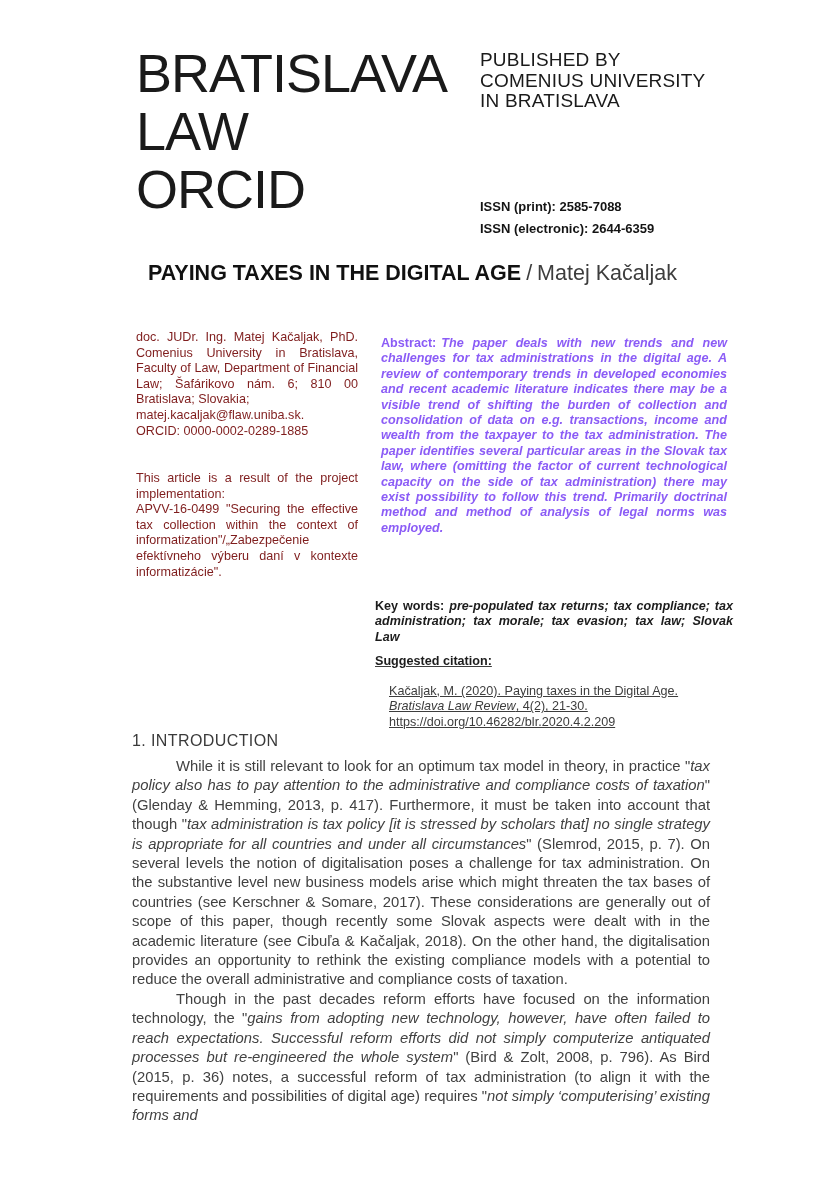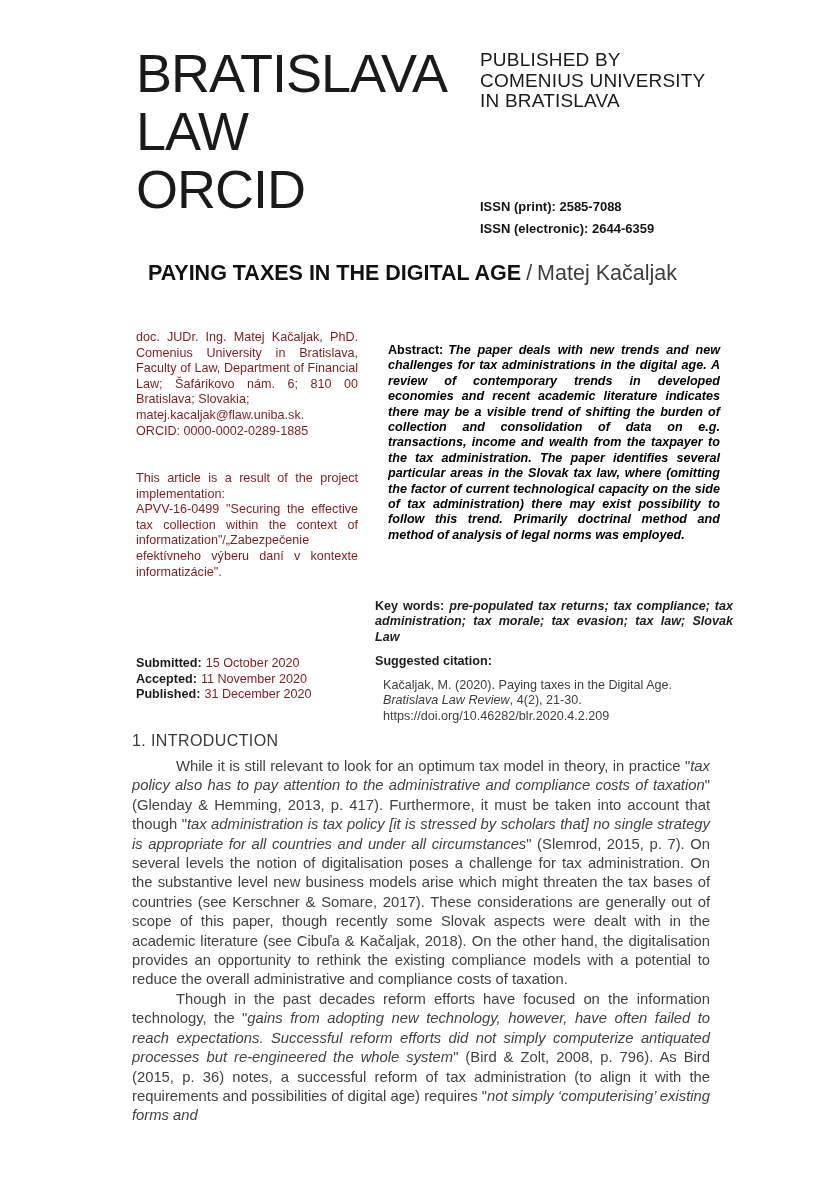--- a/index.html
+++ b/index.html
@@ -41,29 +41,29 @@
   .metaP{
     font-size:12.6px;line-height:15.6px;
     text-align:justify;margin:0;
   }
   .gray{color:#7f1d1d;}
   .author-block{position:absolute;left:136px;top:330px;width:222px;}
   .project-block{position:absolute;left:136px;top:471px;width:222px;}
   .dates-block{position:absolute;left:136px;top:656px;width:240px;font-size:12.6px;line-height:15.6px;}
   .dates-block .lbl{font-weight:bold;color:#1c1c1c;padding-right:4px;}
   .abstract-block{position:absolute;left:375px;top:330px;width:358px;}
-  .abstract-block p{font-size:12.6px;line-height:15.4px;text-align:justify;margin:13px;color:#000000;font-weight:bold;}
+  .abstract-block p{font-size:12.6px;line-height:15.4px;text-align:justify;margin:6px;color:#8b5cf6;font-weight:bold;}
   .lbl-inline{font-style:normal;font-weight:bold;padding-right:5px;}
   .abstract-text{font-style:italic;}
   .keywords-block{position:absolute;left:375px;top:599px;width:358px;}
   .keywords-block p{font-size:12.6px;line-height:15.4px;text-align:justify;margin:0;color:#1c1c1c;font-weight:bold;}
   .keywords-text{font-style:italic;}
-  .citation-block{position:absolute;left:375px;top:654px;width:358px;font-size:12.6px;line-height:15.6px;color:#3d3d3d;}
+  .citation-block{position:absolute;left:375px;top:654px;width:358px;font-size:12.6px;line-height:15.6px;color:#3d3d3d;text-decoration:underline;}
   .citation-label{font-weight:bold;color:#1c1c1c;}
-  .citation-block p{margin:8px;text-align:left;}
+  .citation-block p{margin:14px;text-align:left;}
   
   .section-heading{
     position:absolute;left:132px;top:732px;
     font-size:16px;font-weight:300;letter-spacing:0.4px;
     color:#3a3a3a;
   }
   .body-text{
     position:absolute;left:132px;top:757px;width:578px;
     font-size:14.8px;line-height:19.4px;
     text-align:justify;color:#414141;
@@ -105,31 +105,20 @@
     </p>
   </div>
 
   <div class="project-block">
     <p class="metaP gray">
       <span>This article is a result of the project implementation:</span><br>
       <span>APVV-16-0499 "Securing the effective tax collection within the context of informatization"/„Zabezpečenie efektívneho výberu daní v kontexte informatizácie".</span>
     </p>
   </div>
 
-  <div class="dates-block">
-    <div>
-      <span class="lbl">Submitted:</span><span class="gray">15 October 2020</span>
-    </div>
-    <div>
-      <span class="lbl">Accepted:</span><span class="gray">11 November 2020</span>
-    </div>
-    <div>
-      <span class="lbl">Published:</span><span class="gray">31 December 2020</span>
-    </div>
-  </div>
 
   <div class="abstract-block">
     <p>
       <span class="lbl-inline">Abstract:</span><span class="abstract-text">The paper deals with new trends and new challenges for tax administrations in the digital age. A review of contemporary trends in developed economies and recent academic literature indicates there may be a visible trend of shifting the burden of collection and consolidation of data on e.g. transactions, income and wealth from the taxpayer to the tax administration. The paper identifies several particular areas in the Slovak tax law, where (omitting the factor of current technological capacity on the side of tax administration) there may exist possibility to follow this trend. Primarily doctrinal method and method of analysis of legal norms was employed.</span>
     </p>
   </div>
 
   <div class="keywords-block">
     <p>
       <span class="lbl-inline">Key words:</span><span class="keywords-text">pre-populated tax returns; tax compliance; tax administration; tax morale; tax evasion; tax law; Slovak Law</span>

